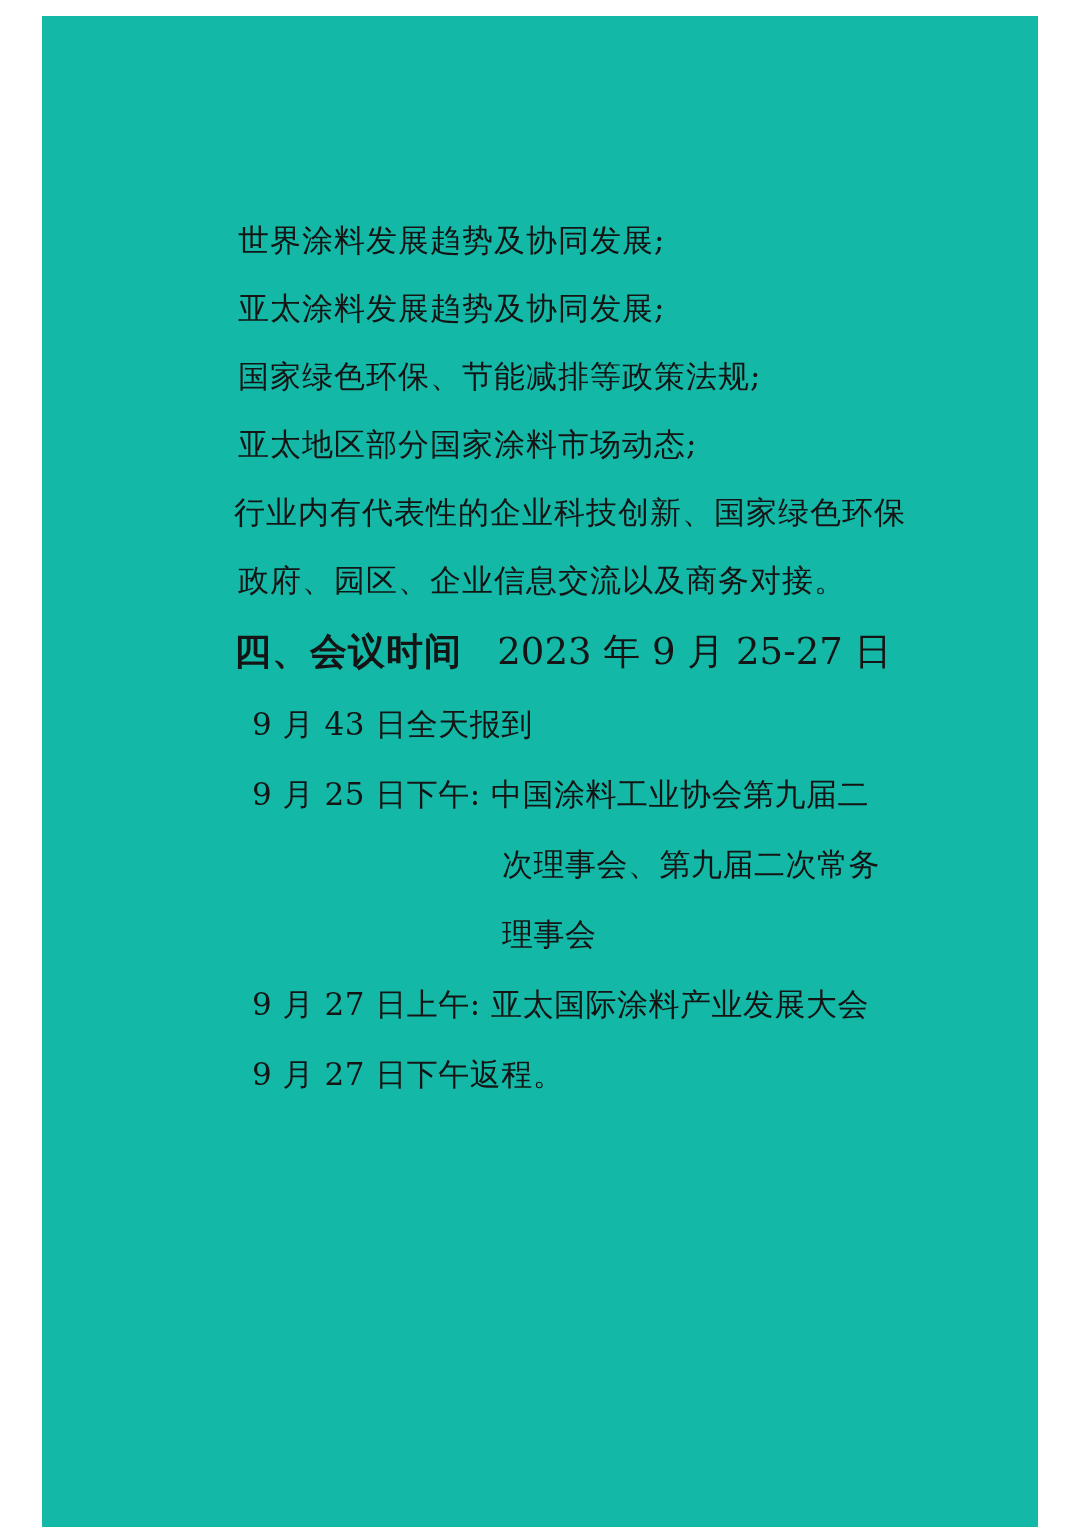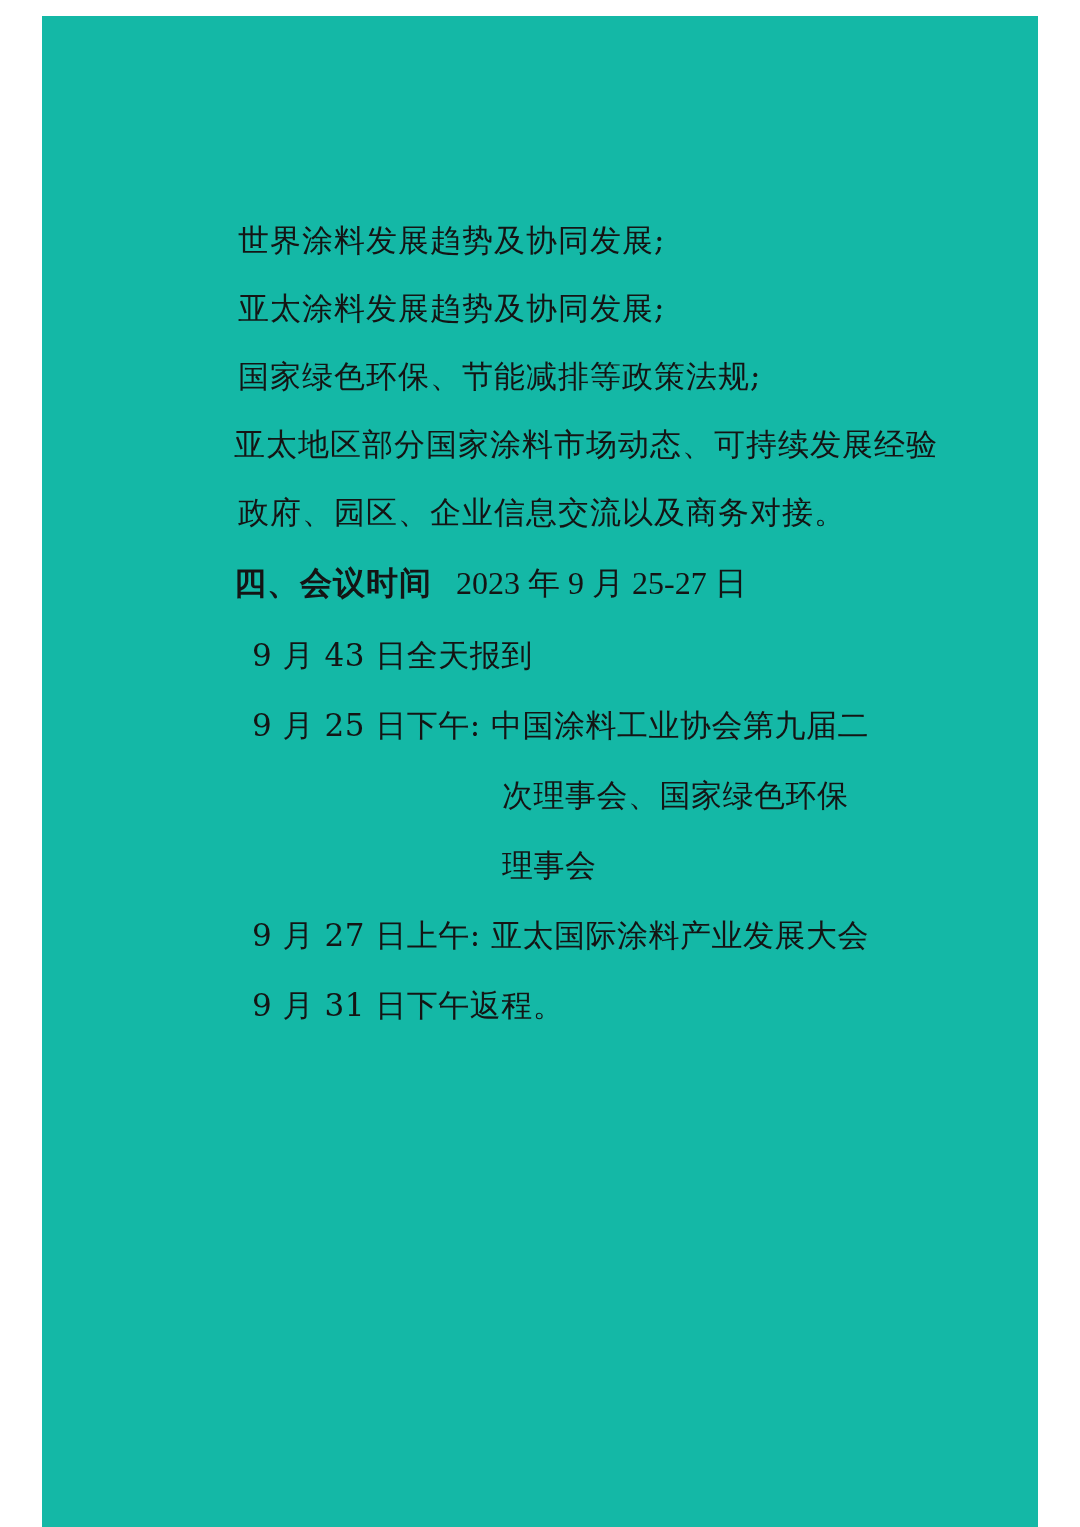--- a/index.html
+++ b/index.html
@@ -26,27 +26,26 @@
   .line {
     font-size: 31px;
     line-height: 68px;
     letter-spacing: 1px;
     white-space: pre;
   }
   .indent-1 {
     padding-left: 66px;
   }
   .section-head {
-    font-size: 32px;
+    font-size: 37px;
     line-height: 74px;
     padding-left: 62px;
     font-weight: bold;
     letter-spacing: 1px;
     white-space: pre;
-    font-family: Liberation Serif, serif;
   }
   .section-head .normal {
     font-weight: normal;
     letter-spacing: 0px;
   }
   .sched {
     font-size: 31px;
     line-height: 70px;
     padding-left: 80px;
     letter-spacing: 0.5px;
@@ -76,28 +75,29 @@
 </style>
 </head>
 <body>
 
 <div class="page">
   <div class="content">
 
     <div class="line indent-1">世界涂料发展趋势及协同发展;</div>
     <div class="line indent-1">亚太涂料发展趋势及协同发展;</div>
     <div class="line indent-1">国家绿色环保、节能减排等政策法规;</div>
+    <div class="line indent-1">亚太地区部分国家涂料市场动态;</div>
 
-    <div class="wrap-line">亚太地区部分国家涂料市场动态、可持续发展经验</div>
+    <div class="wrap-line">行业内有代表性的企业科技创新、国家绿色环保</div>
 
     <div class="line indent-1">政府、园区、企业信息交流以及商务对接。</div>
 
     <div class="section-head"><span>四、会议时间</span><span class="normal">&nbsp;&nbsp;&nbsp;</span><span class="normal">2023 年 9 月 25-27 日</span></div>
 
     <div class="sched">9 月 43 日全天报到</div>
     <div class="sched">9 月 25 日下午: 中国涂料工业协会第九届二</div>
-    <div class="sched-cont">次理事会、国家绿色环保</div>
+    <div class="sched-cont">次理事会、第九届二次常务</div>
     <div class="sched-cont">理事会</div>
     <div class="sched">9 月 27 日上午: 亚太国际涂料产业发展大会</div>
-    <div class="sched">9 月 31 日下午返程。</div>
+    <div class="sched">9 月 27 日下午返程。</div>
 
   </div>
 </div>
 
 </body></html>

